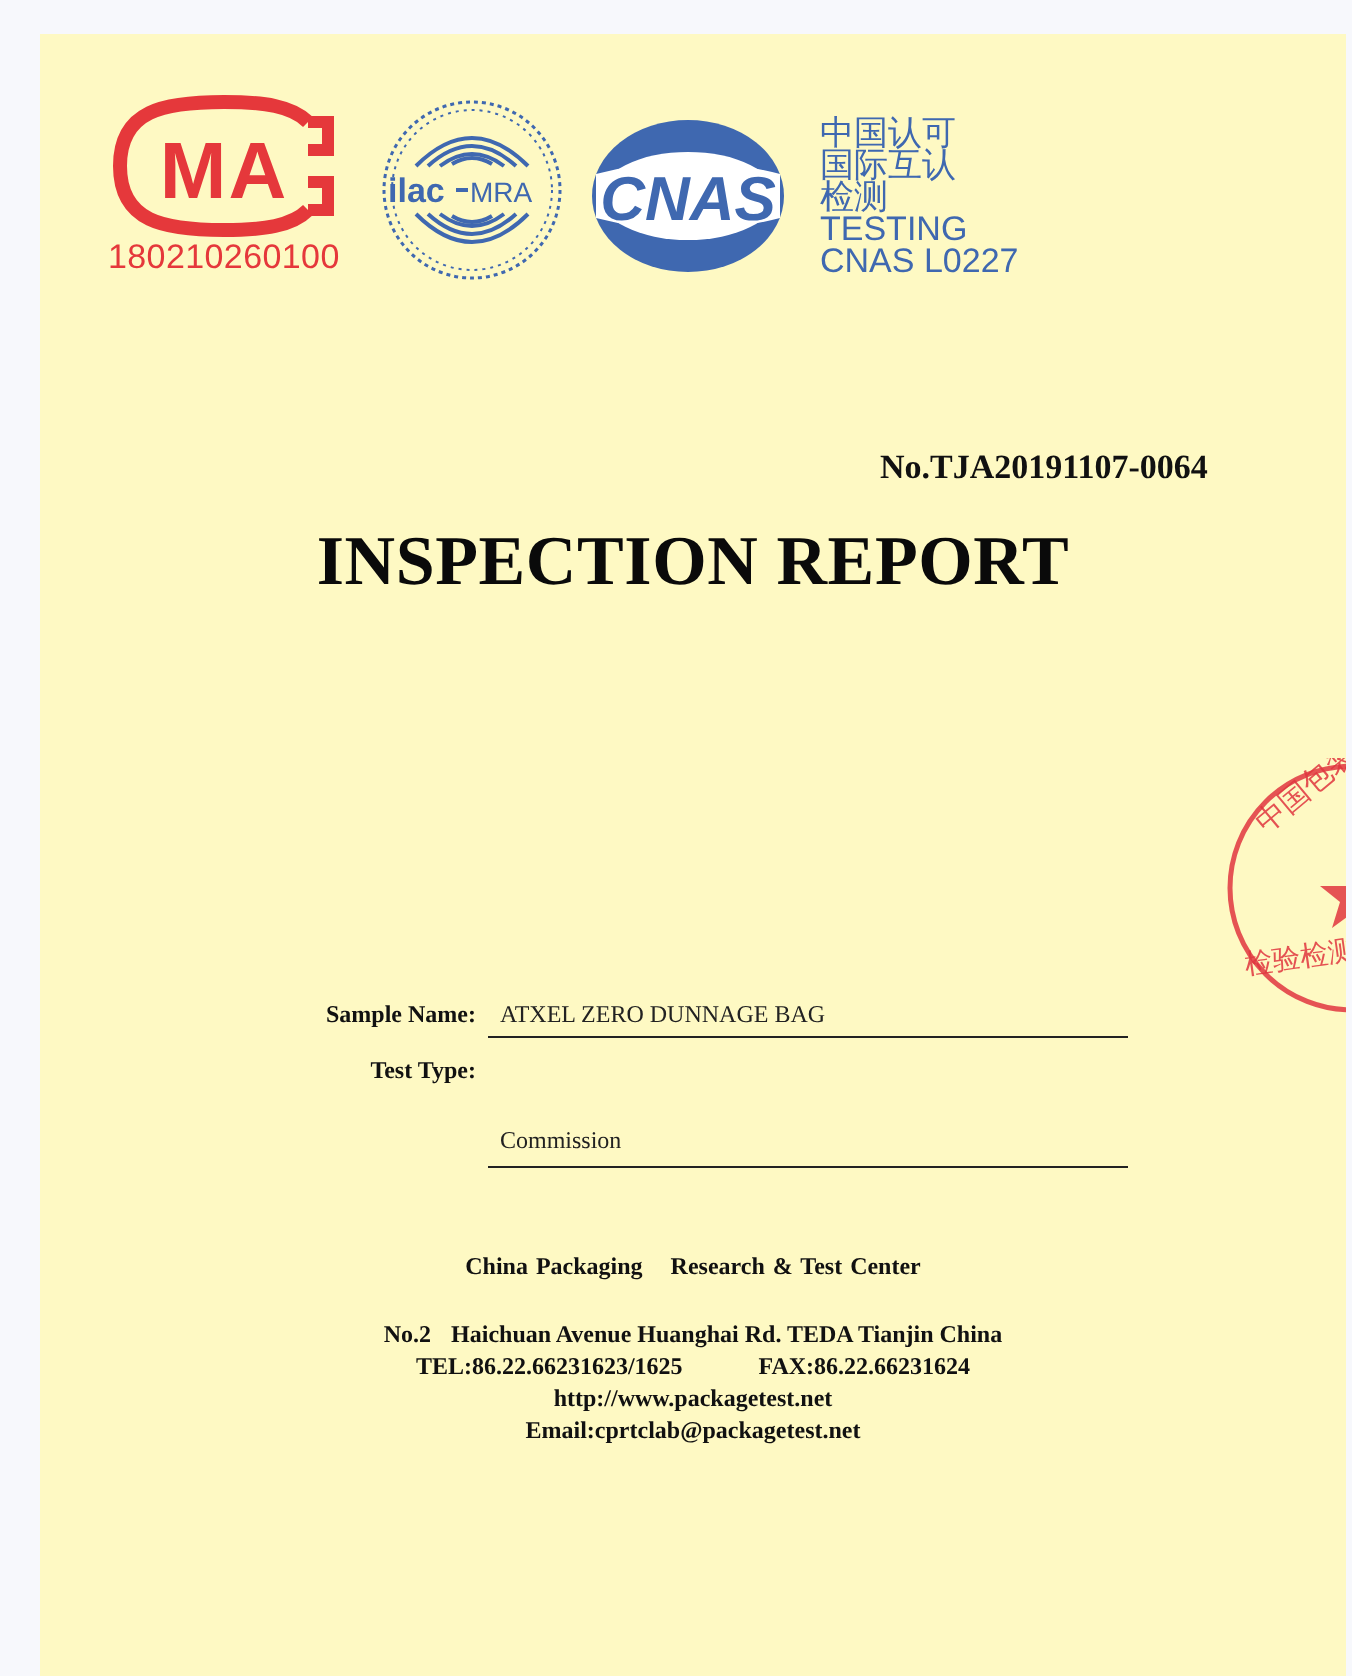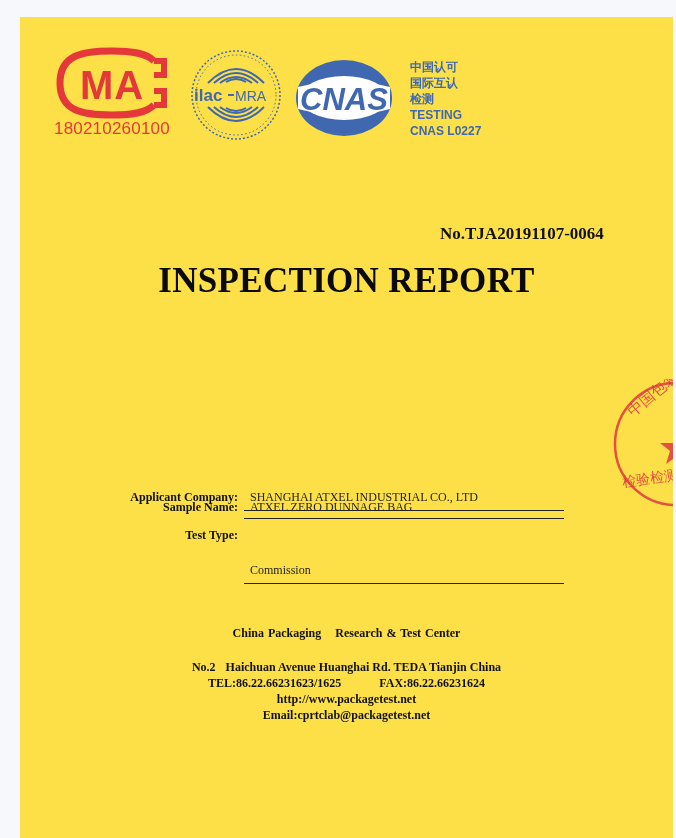--- a/index.html
+++ b/index.html
@@ -9,21 +9,21 @@
       height: 838px;
       background: #f7f8fc;
       overflow: hidden;
     }
     .page {
       position: absolute;
       left: 20px;
       top: 17px;
       width: 653px;
       height: 821px;
-      background: #fde047;
+      background: #fef9c3;
       overflow: hidden;
     }
     .abs { position: absolute; }
 
     
     .cma-logo { left: 34px; top: 30px; width: 116px; height: 100px; }
     .cma-number {
       position: absolute;
       left: 0; top: 72px;
       width: 116px;
@@ -35,23 +35,23 @@
     }
 
     
     .ilac-logo { left: 170px; top: 32px; width: 92px; height: 92px; }
 
     
     .cnas-logo { left: 272px; top: 40px; width: 104px; height: 82px; }
     .cnas-text {
       left: 390px; top: 42px;
       font-family: "Liberation Sans", sans-serif;
-      font-weight: bold;
+      font-weight: normal;
       color: #3f68b0;
-      font-size: 12px;
+      font-size: 17px;
       line-height: 16px;
     }
     .cnas-text div { white-space: nowrap; }
 
     
     .report-no {
       left: 420px; top: 207px;
       font-family: "Liberation Serif", serif;
       font-weight: bold;
       font-size: 17px;
@@ -175,24 +175,20 @@
     <div>CNAS L0227</div>
   </div>
 
   <div class="abs report-no">No.TJA20191107-0064</div>
 
   <div class="abs title">INSPECTION REPORT</div>
 
   <div class="field-row" style="top:439px;margin-top:44px;">
     <span class="field-label">Sample Name:</span>
     <span class="field-value">ATXEL ZERO DUNNAGE BAG</span>
-  </div>
-  <div class="field-row" style="top:473px;">
-    <span class="field-label">Applicant Company:</span>
-    <span class="field-value" style="height:21px;">SHANGHAI ATXEL INDUSTRIAL CO., LTD</span>
   </div>
   <div class="field-row" style="top:511px;">
     <span class="field-label">Test Type:</span>
     <span class="field-value" style="height:21px;margin-top:35px;">Commission</span>
   </div>
 
   <div class="abs stamp">
     <svg width="130" height="130" viewBox="0 0 130 130">
       <circle cx="65" cy="65" r="61" fill="none" stroke="#e0363f" stroke-width="2.5" opacity="0.85"></circle>
       <polygon points="58,52 62,64 75,64 65,72 69,85 58,77 47,85 51,72 41,64 54,64" fill="#e0363f" opacity="0.85" transform="translate(8,0)"></polygon>

